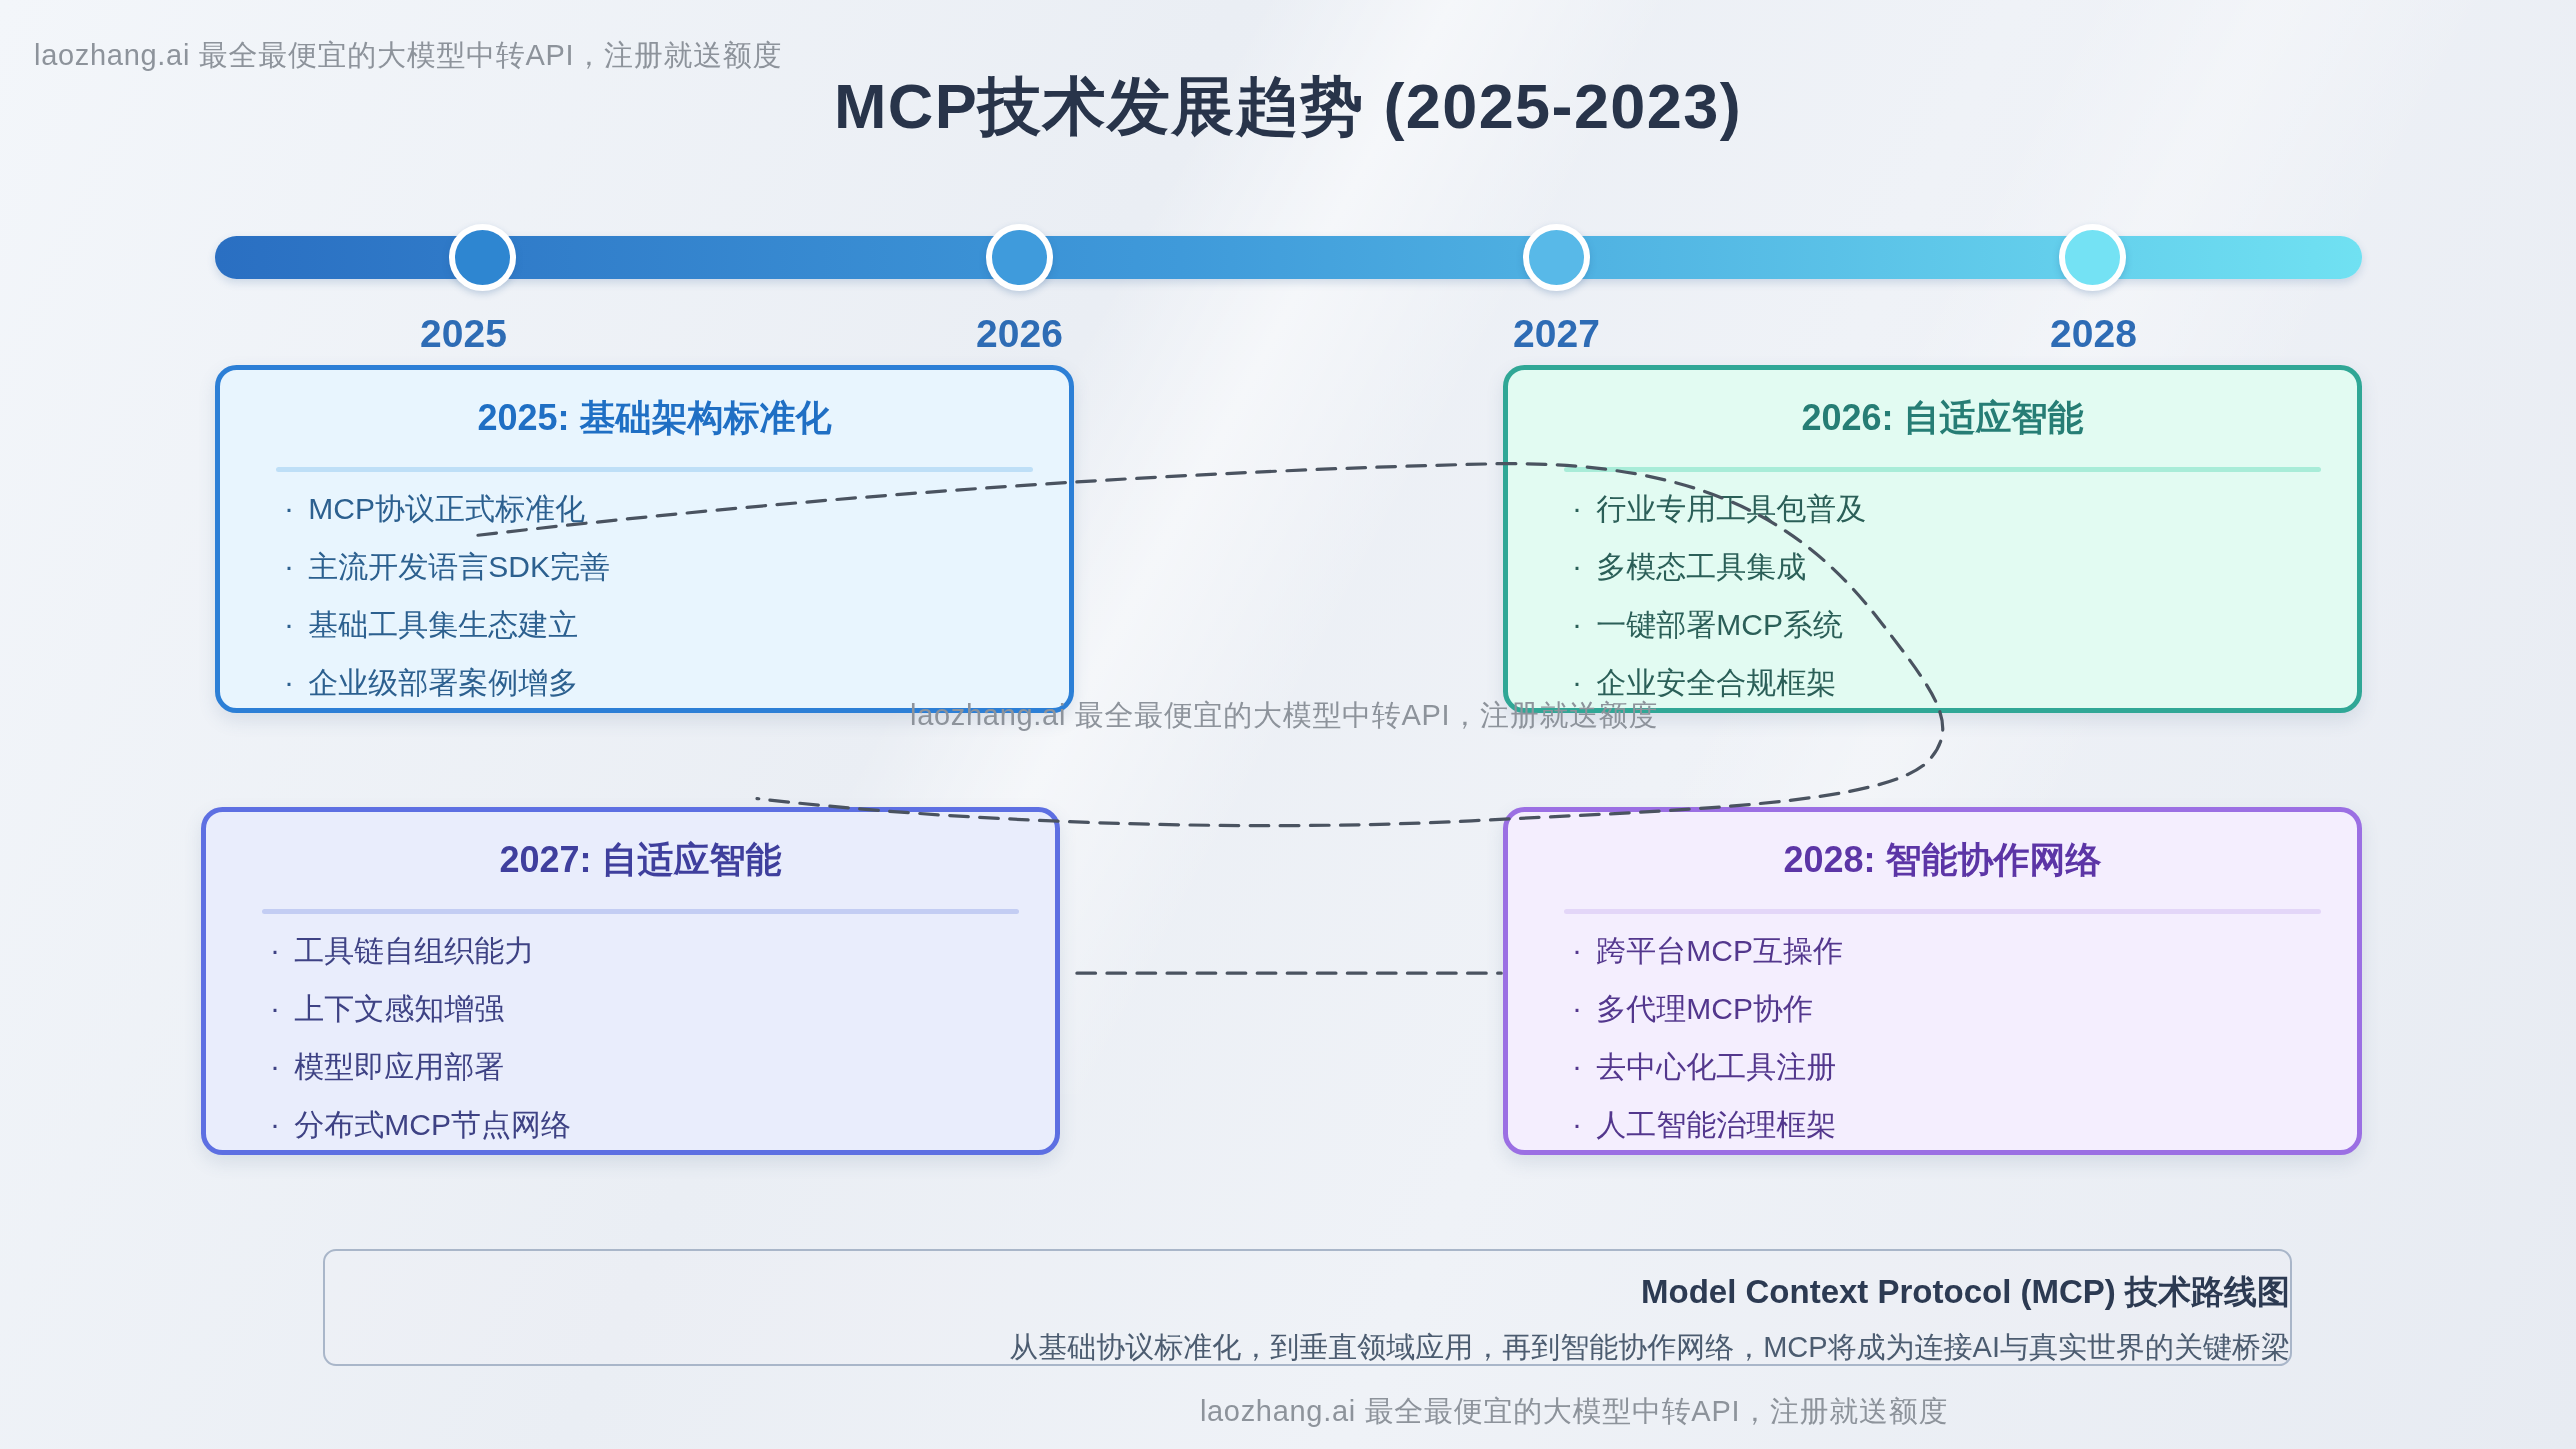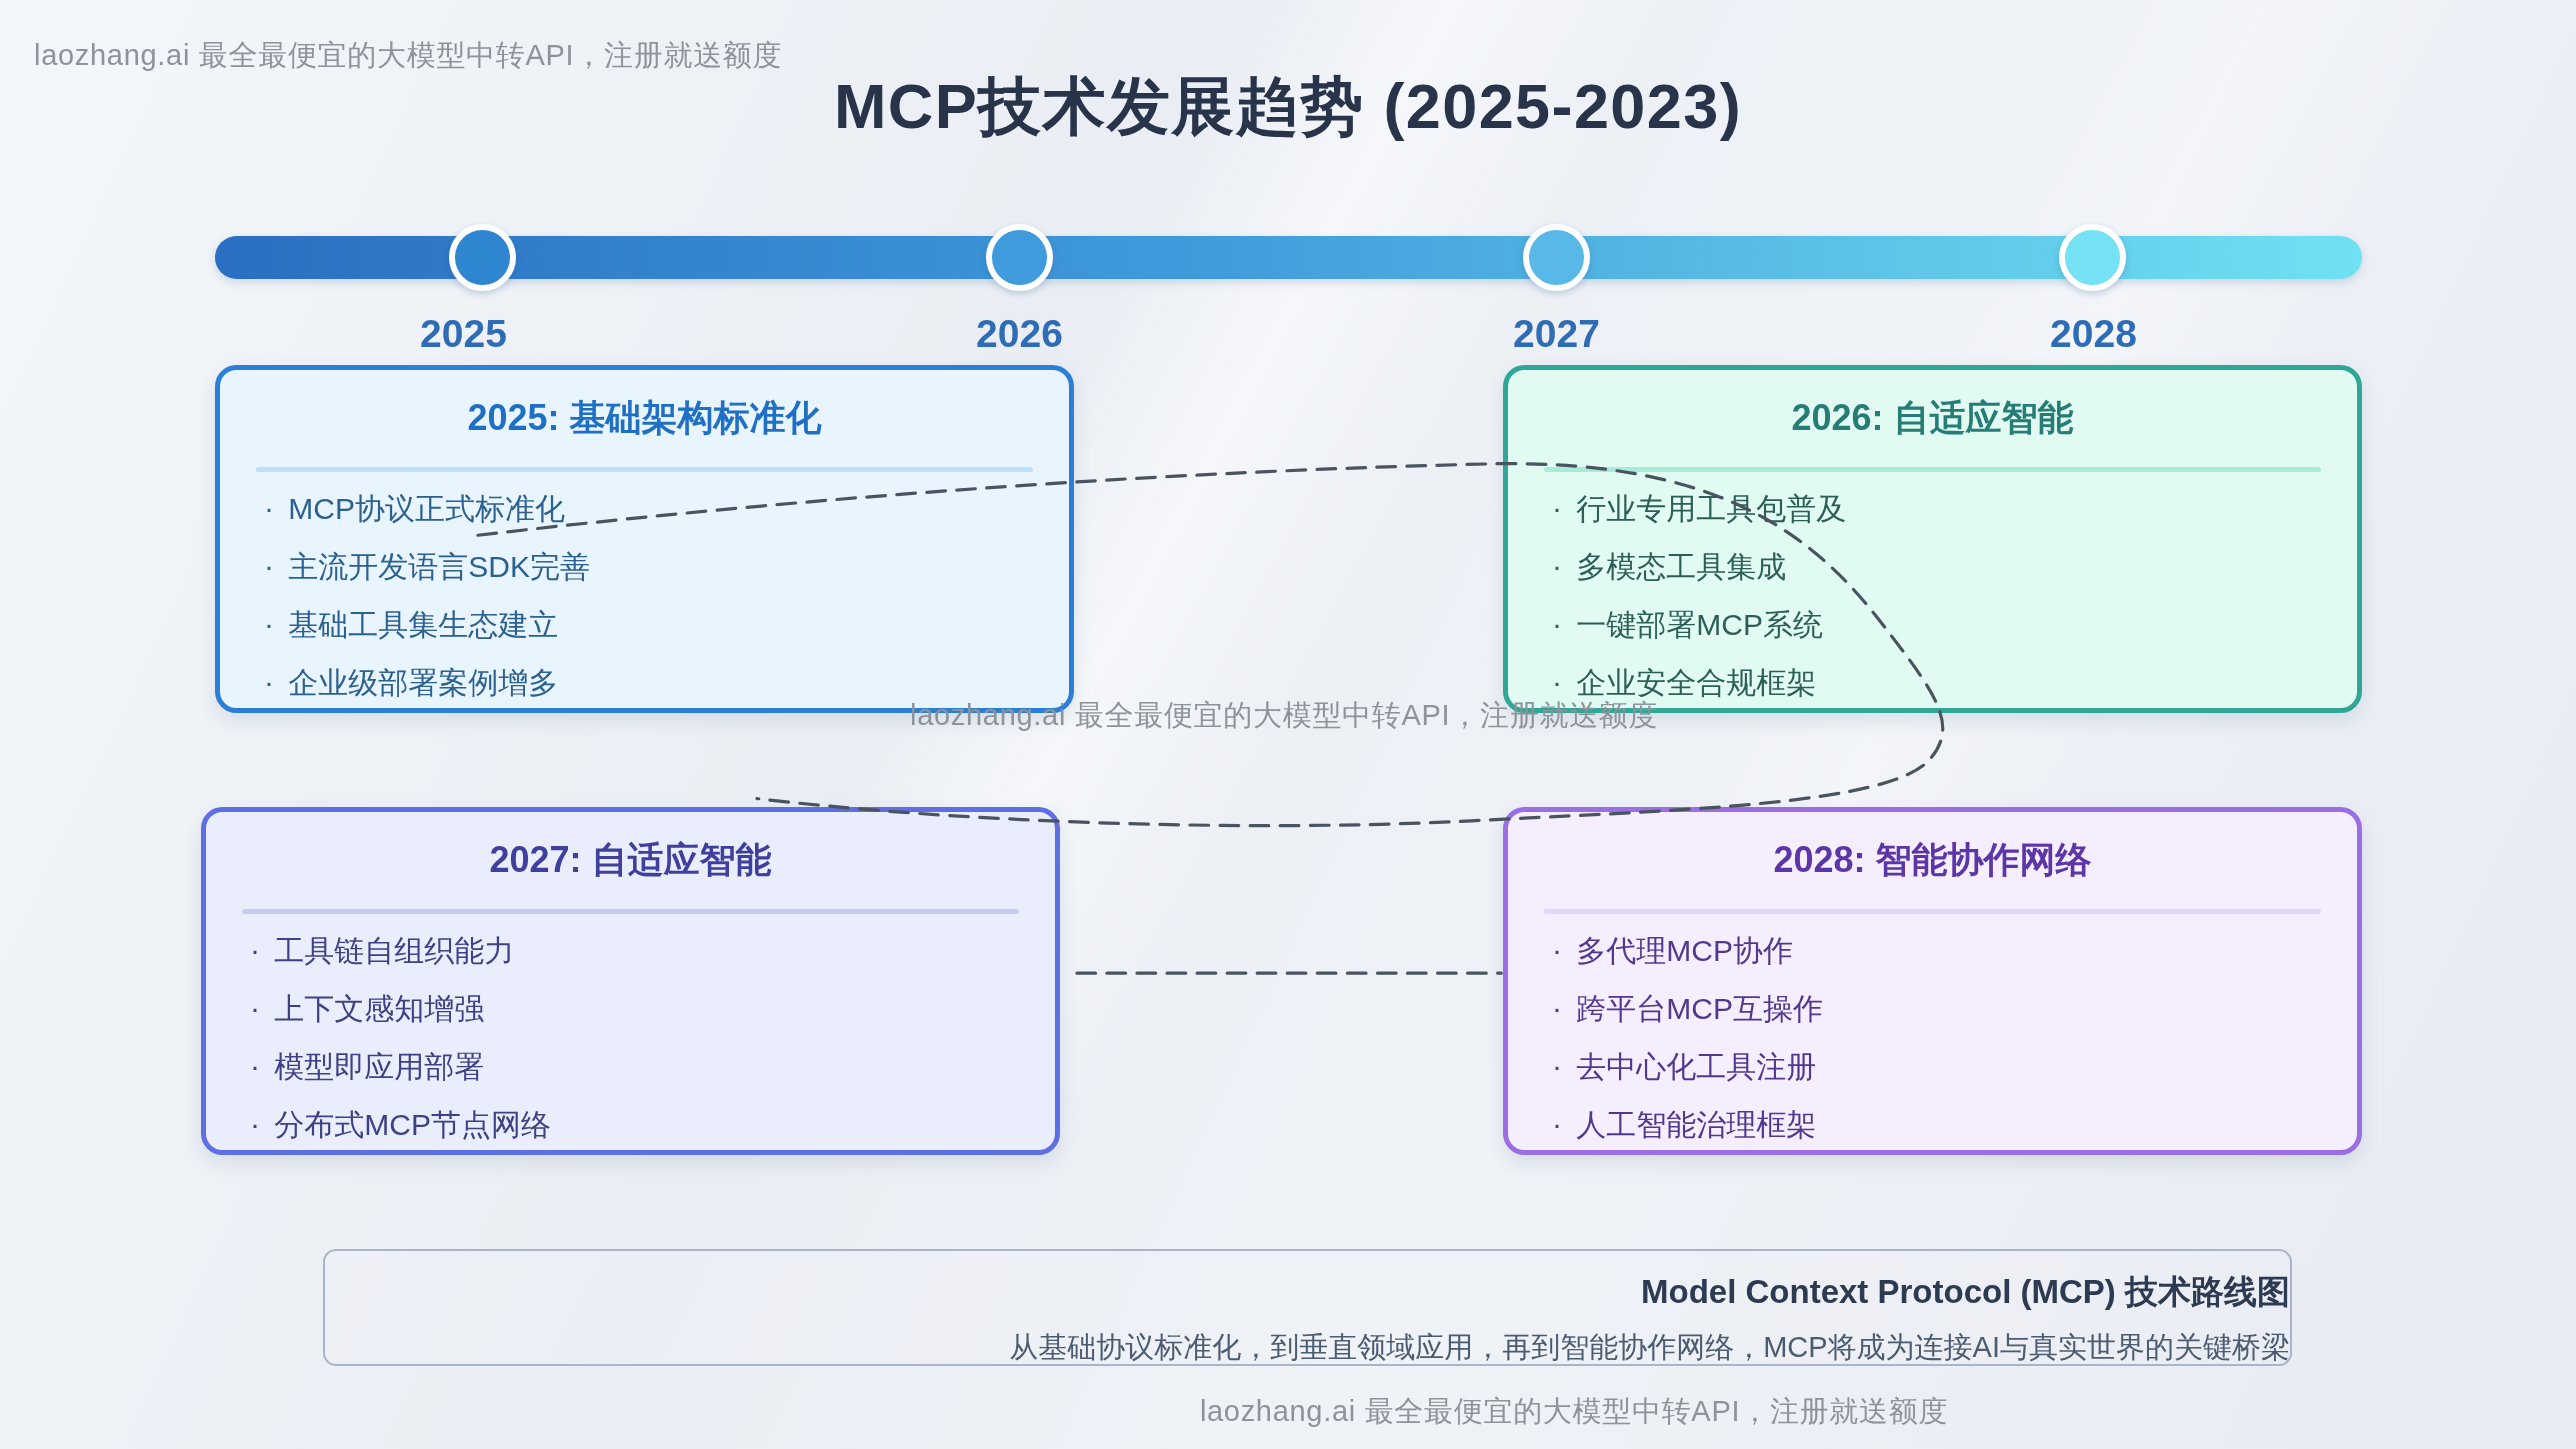--- a/index.html
+++ b/index.html
@@ -34,21 +34,21 @@
     box-shadow:0 2.9px 7.2px rgba(40,90,150,.25);z-index:3;
   }
   .tl-year{
     position:absolute;top:312px;width:215px;text-align:center;
     font-size:39px;font-weight:bold;color:#2e6cb5;z-index:2;
   }
   
   .card{
     position:absolute;width:859px;height:348px;box-sizing:border-box;
     border:5.7px solid var(--border);background:var(--bg);border-radius:21.5px;
-    box-shadow:0 7.2px 18.6px rgba(60,90,130,.13);z-index:1;
+    box-shadow:0 7.2px 18.6px rgba(60,90,130,.13);z-index:1;padding-left:20px;
   }
   .card h2{margin:27px 14.3px 0;text-align:center;font-size:36px;line-height:1.15;
     font-weight:bold;color:var(--title);}
   .card .divider{height:5px;border-radius:2.9px;margin:29px 36px 0;background:var(--divider);}
   .card ul{list-style:none;margin:20px 0 0;padding:0 29px 0 44px;}
   .card li{font-size:30px;line-height:1.1;margin-bottom:25px;color:var(--text);white-space:nowrap;}
   .card li .b{display:inline-block;margin-right:14.3px;transform:translateY(-1.4px);}
   .c1{left:215px;top:365px;}
   .c2{left:1503px;top:365px;}
   .c3{left:201px;top:807px;}
@@ -115,22 +115,22 @@
       <li><span class="b">·</span><span>上下文感知增强</span></li>
       <li><span class="b">·</span><span>模型即应用部署</span></li>
       <li><span class="b">·</span><span>分布式MCP节点网络</span></li>
     </ul>
   </section>
 
   <section class="card c4" style="--bg: #f4eefe; --border: #9b6fe3; --title: #5c35a6; --divider: #e3d6f8; --text: #53378d;">
     <h2>2028: 智能协作网络</h2>
     <div class="divider"></div>
     <ul>
+      <li><span class="b">·</span><span>跨平台MCP互操作</span></li>
       <li><span class="b">·</span><span>多代理MCP协作</span></li>
-      <li><span class="b">·</span><span>跨平台MCP互操作</span></li>
       <li><span class="b">·</span><span>去中心化工具注册</span></li>
       <li><span class="b">·</span><span>人工智能治理框架</span></li>
     </ul>
   </section>
 
   <svg class="connectors" width="2576" height="1449" viewBox="0 0 3600 2025">
     <path d="M 668 748
              C 1150 692, 1650 658, 2095 648
              C 2380 645, 2520 730, 2625 865
              C 2705 968, 2738 1012, 2698 1060

